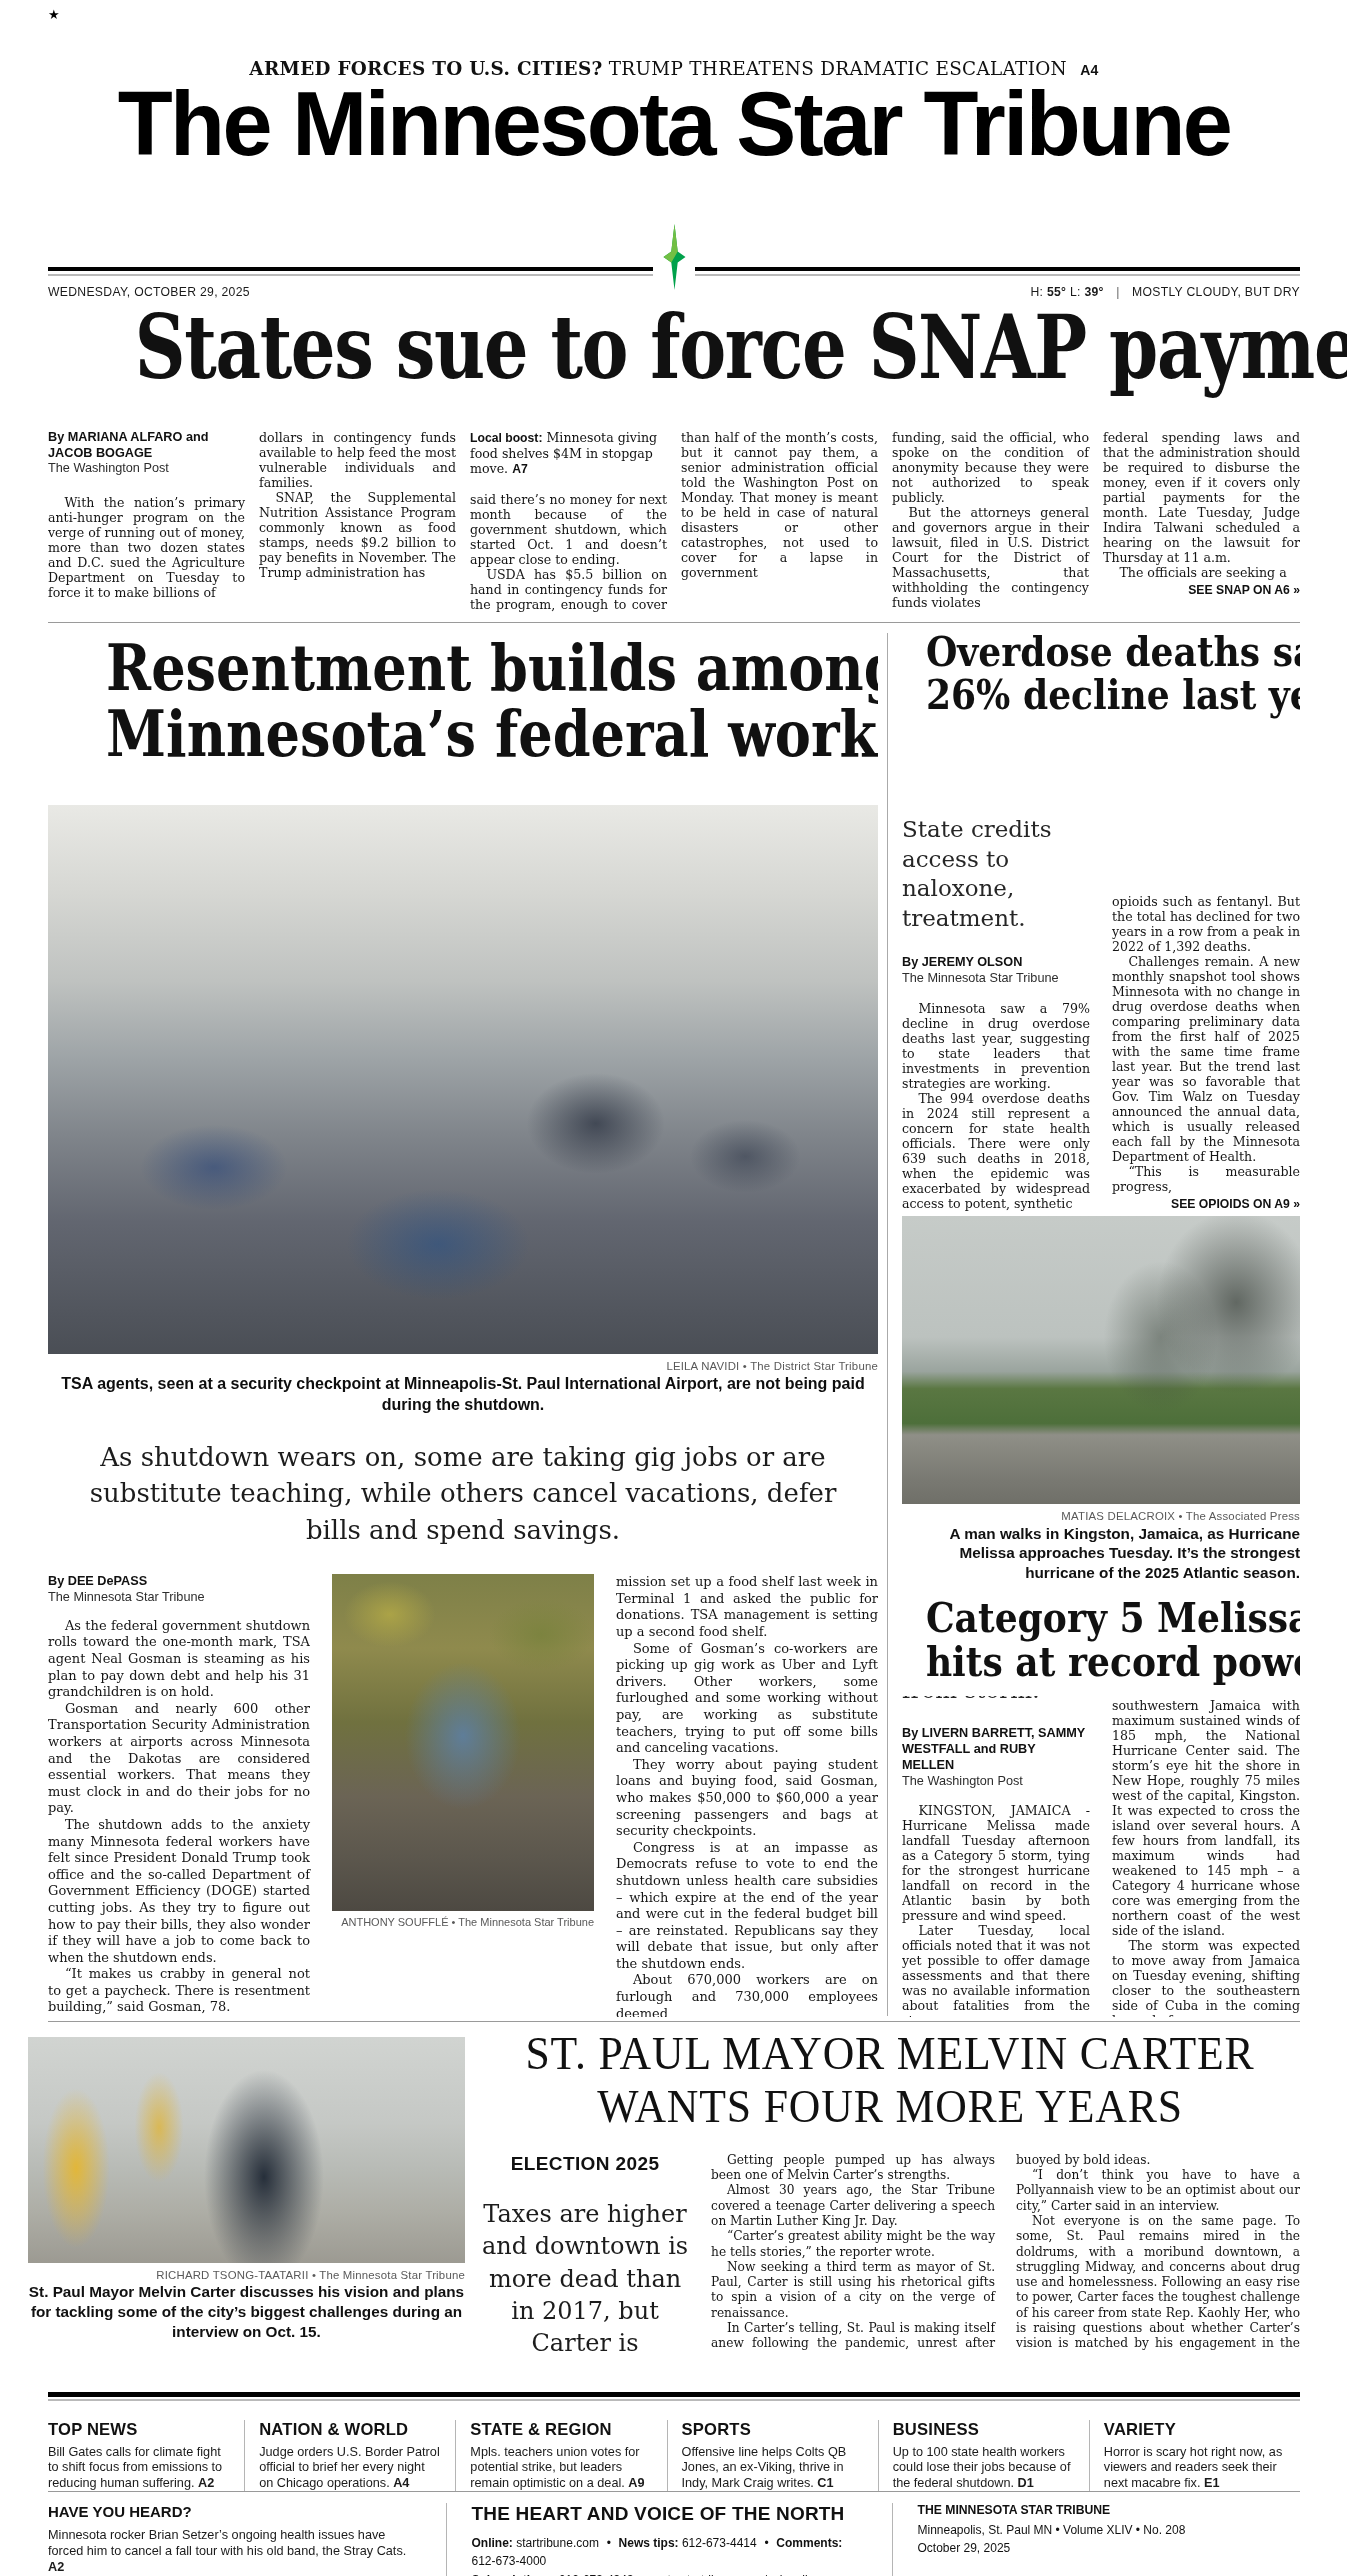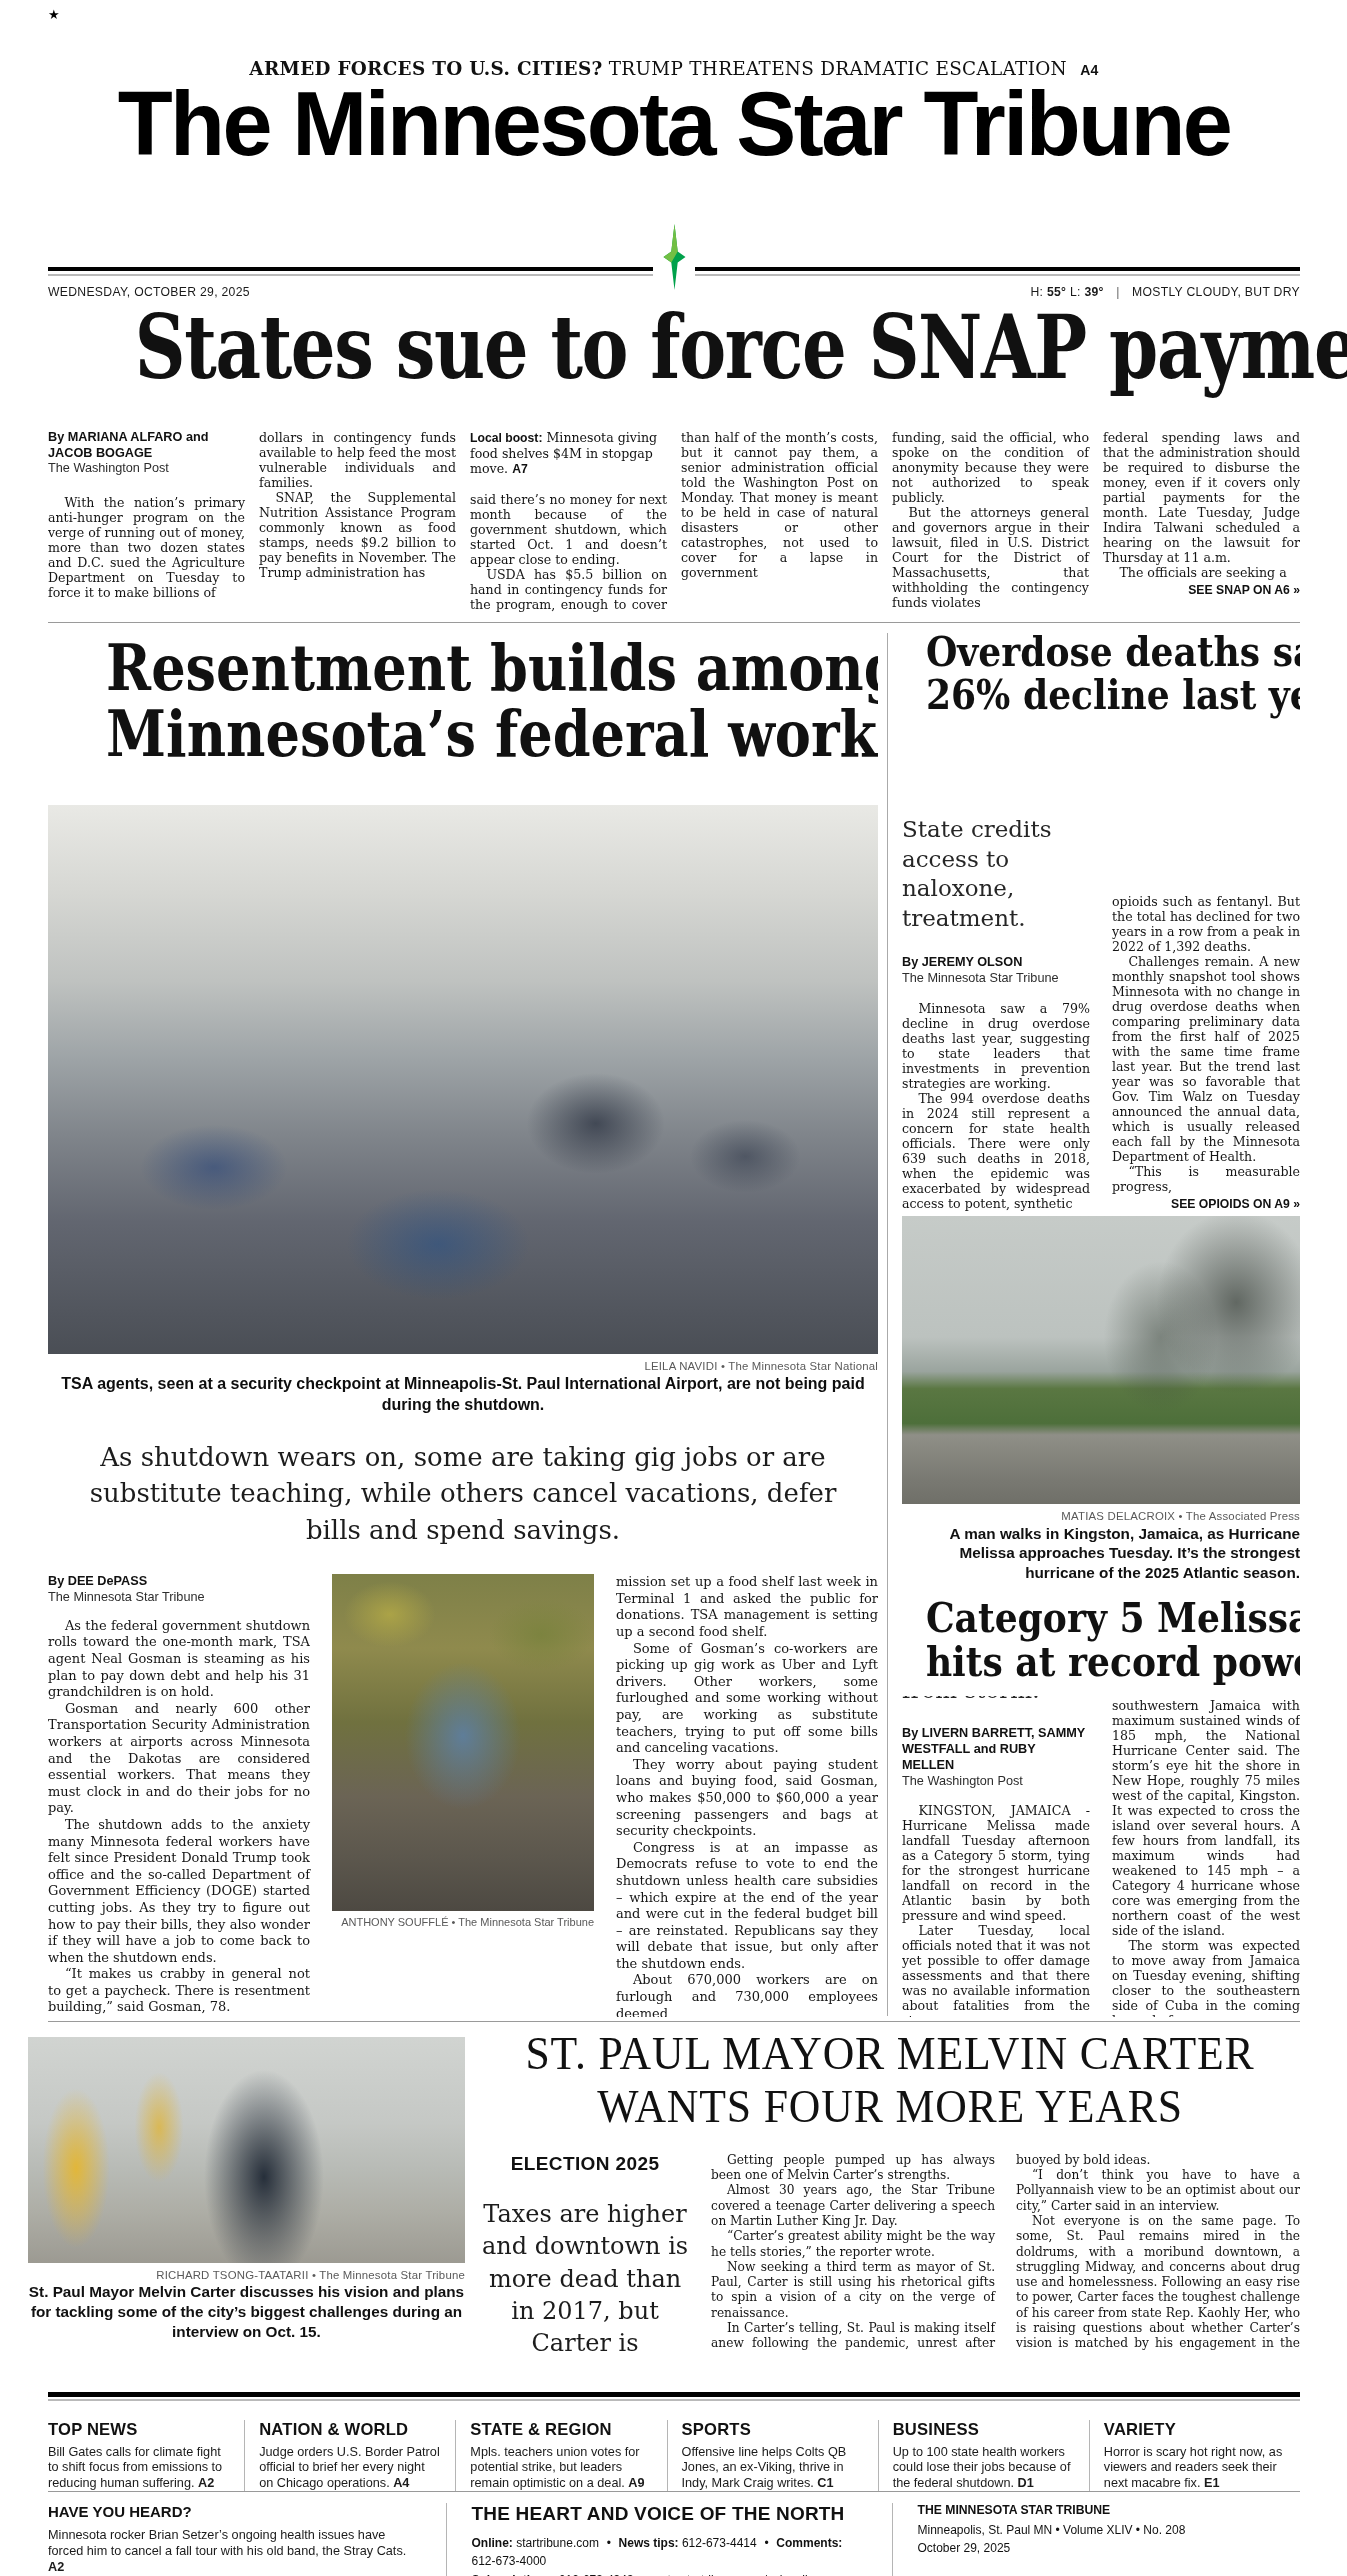--- a/index.html
+++ b/index.html
@@ -215,21 +215,21 @@
 
   <div class="thin-rule" style="top:622px;"></div>
   <div class="vdiv" style="left:887px; top:633px; height:1383px;"></div>
 
   <div class="main-left">
     <h2 class="ser-head ml-head">
       <div>Resentment builds among</div>
       <div>Minnesota’s federal workers</div>
     </h2>
     <div class="photo airport-photo"></div>
-    <div class="credit">LEILA NAVIDI • The Minnesota Star National</div>
+    <div class="credit">LEILA NAVIDI • The District Star Tribune</div>
     <div class="caption">TSA agents, seen at a security checkpoint at Minneapolis-St. Paul International Airport, are not being paid during the shutdown.</div>
     <div class="deck">As shutdown wears on, some are taking gig jobs or are substitute teaching, while others cancel vacations, defer bills and spend savings.</div>
     <div class="dp-cols">
       <div class="col">
         <div class="byline-block" style="margin-bottom:12.2px;">
           <div class="byline-name">By DEE DePASS</div>
           <div class="byline-src">The Minnesota Star Tribune</div>
         </div>
         <div class="body-col first-indent">
             <p>As the federal government shutdown rolls toward the one-month mark, TSA agent Neal Gosman is steaming as his plan to pay down debt and help his 31 grandchildren is on hold.</p>

